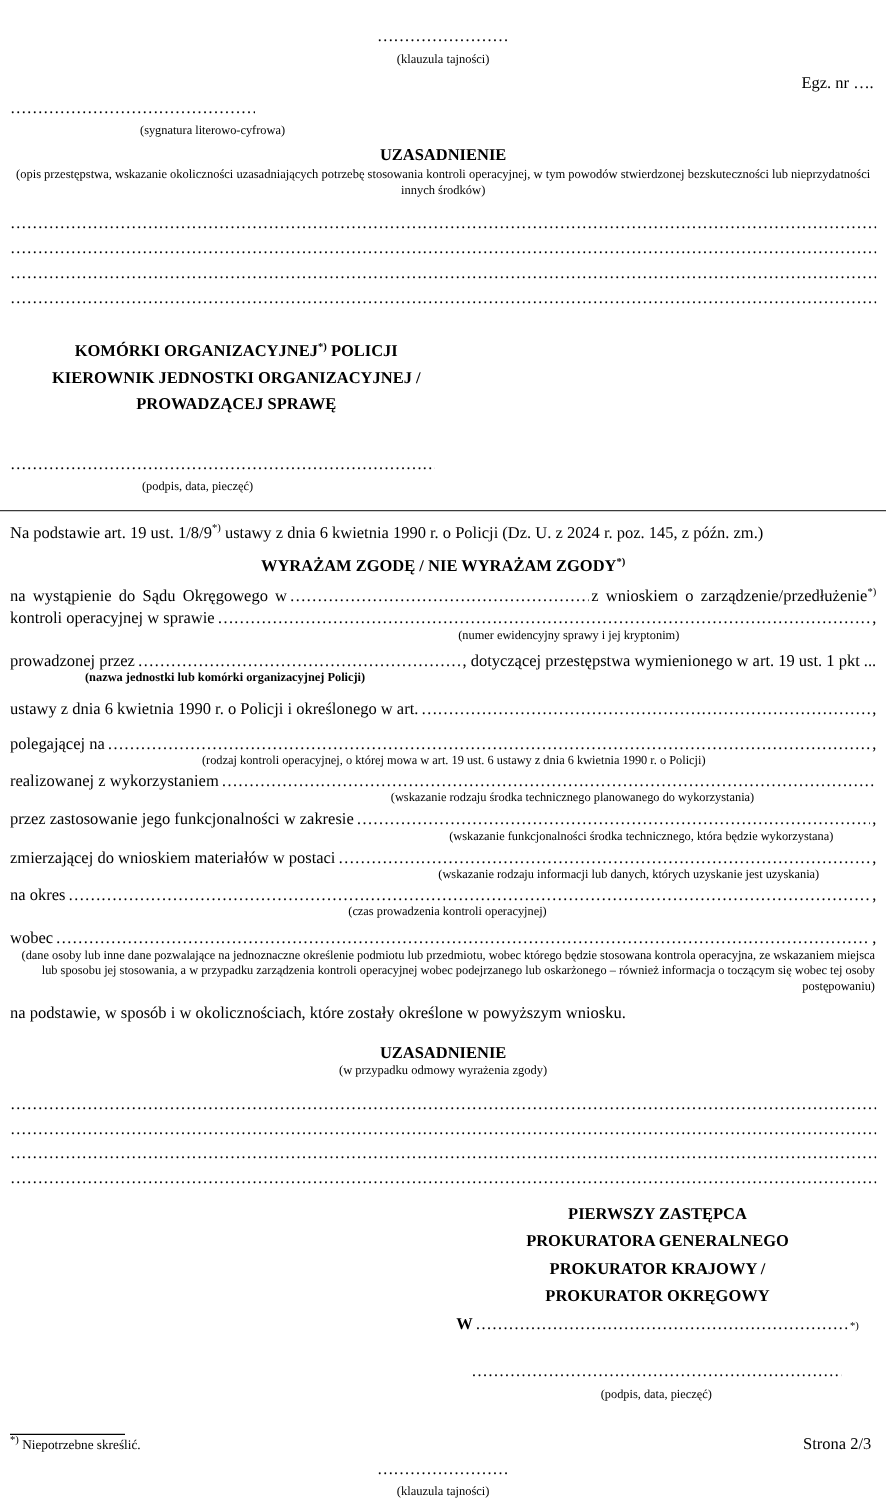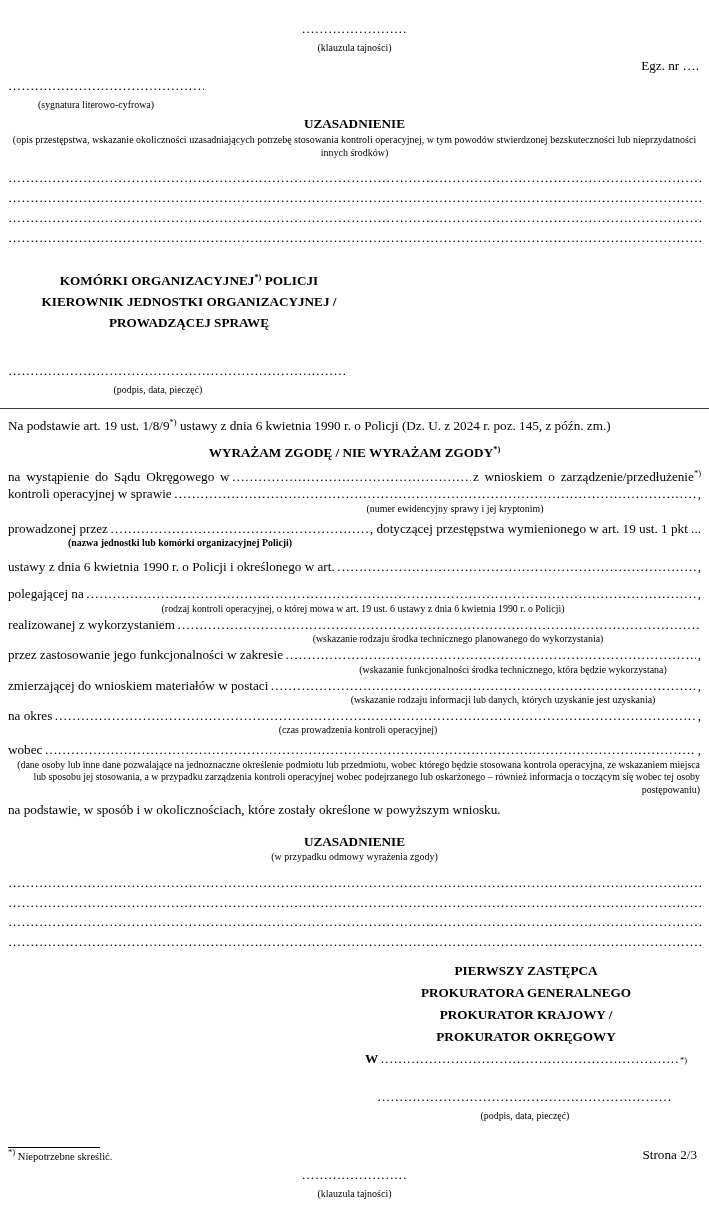--- a/index.html
+++ b/index.html
@@ -15,31 +15,31 @@
   }
   sup{font-size:8.5px;line-height:0;vertical-align:super;}
   .b{font-weight:bold;}
   .center{text-align:center;}
   .cap{font-size:9.9px;line-height:1.3;}
   .capmid{font-size:10px;line-height:1.3;}
   
   .dots{display:inline-block;overflow:hidden;white-space:nowrap;vertical-align:baseline;}
   .dotrow{height:20px;overflow:hidden;white-space:nowrap;}
   .dotrow2{height:19.5px;overflow:hidden;white-space:nowrap;}
-  .bline{display:flex;align-items:flex-start;min-height:17.5px;}
+  .bline{display:flex;align-items:center;min-height:17.5px;}
   .bline .t{white-space:nowrap;}
   .fill{flex:1 1 auto;min-width:0;overflow:hidden;white-space:nowrap;margin:0 2px;}
   .rule{border:0;border-top:1.5px solid #3a3a3a;margin:12px -8px 0 -8px;}
   
   .top-klauzula{text-align:center;}
   .dshort{width:106px;}
   .egz{text-align:right;margin-top:3px;padding-right:2px;}
   .syg{margin-top:3px;}
   .dsyg{width:196px;}
-  .syg-cap{margin-left:30px;width:190px;text-align:left;}
+  .syg-cap{margin-left:30px;width:190px;text-align:right;}
   .uz-title{margin-top:3px;}
   .uz-desc{width:688px;margin:1px auto 0 auto;}
   .group1{margin-top:10px;}
   .kier{margin-top:21px;width:362px;text-align:center;font-weight:bold;line-height:1.6;}
   .podpis1{margin-top:29px;}
   .dpodpis1{width:340px;}
   .podpis1-cap{margin-left:30px;width:240px;text-align:center;}
   .podstawa{margin-top:8px;text-align:justify;}
   .zgoda{margin-top:9px;margin-bottom:7px;}
   .sp1{word-spacing:2.5px;}

